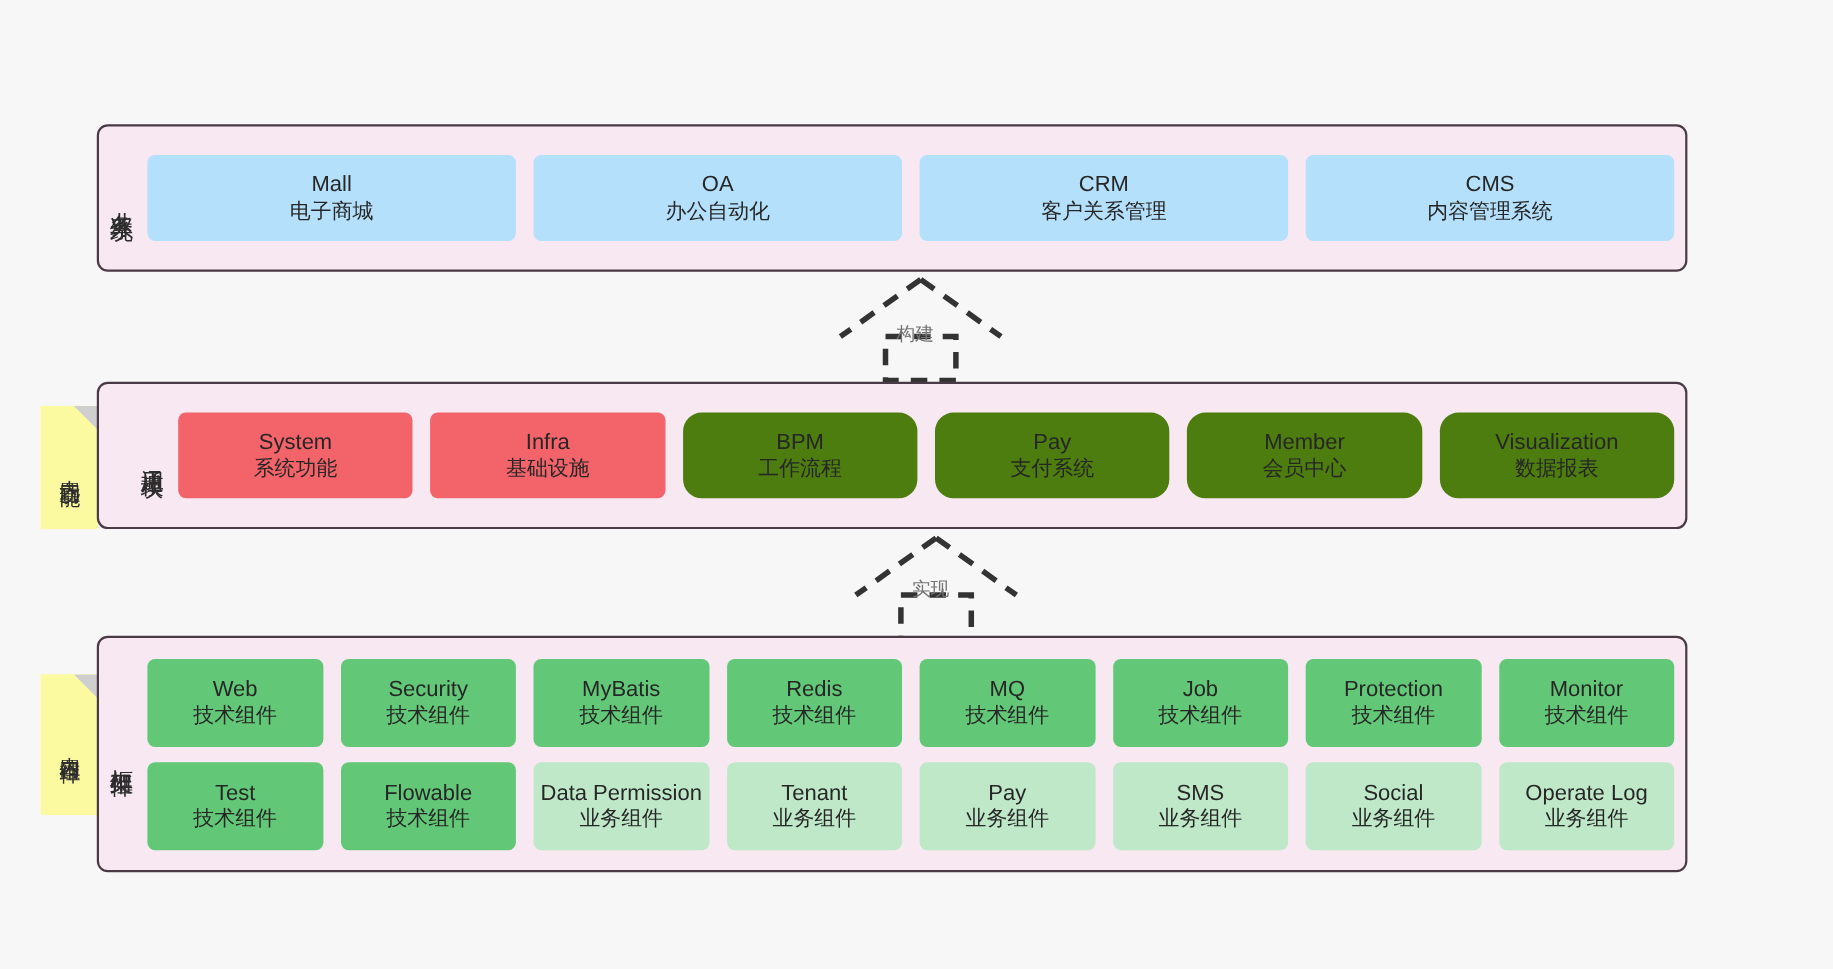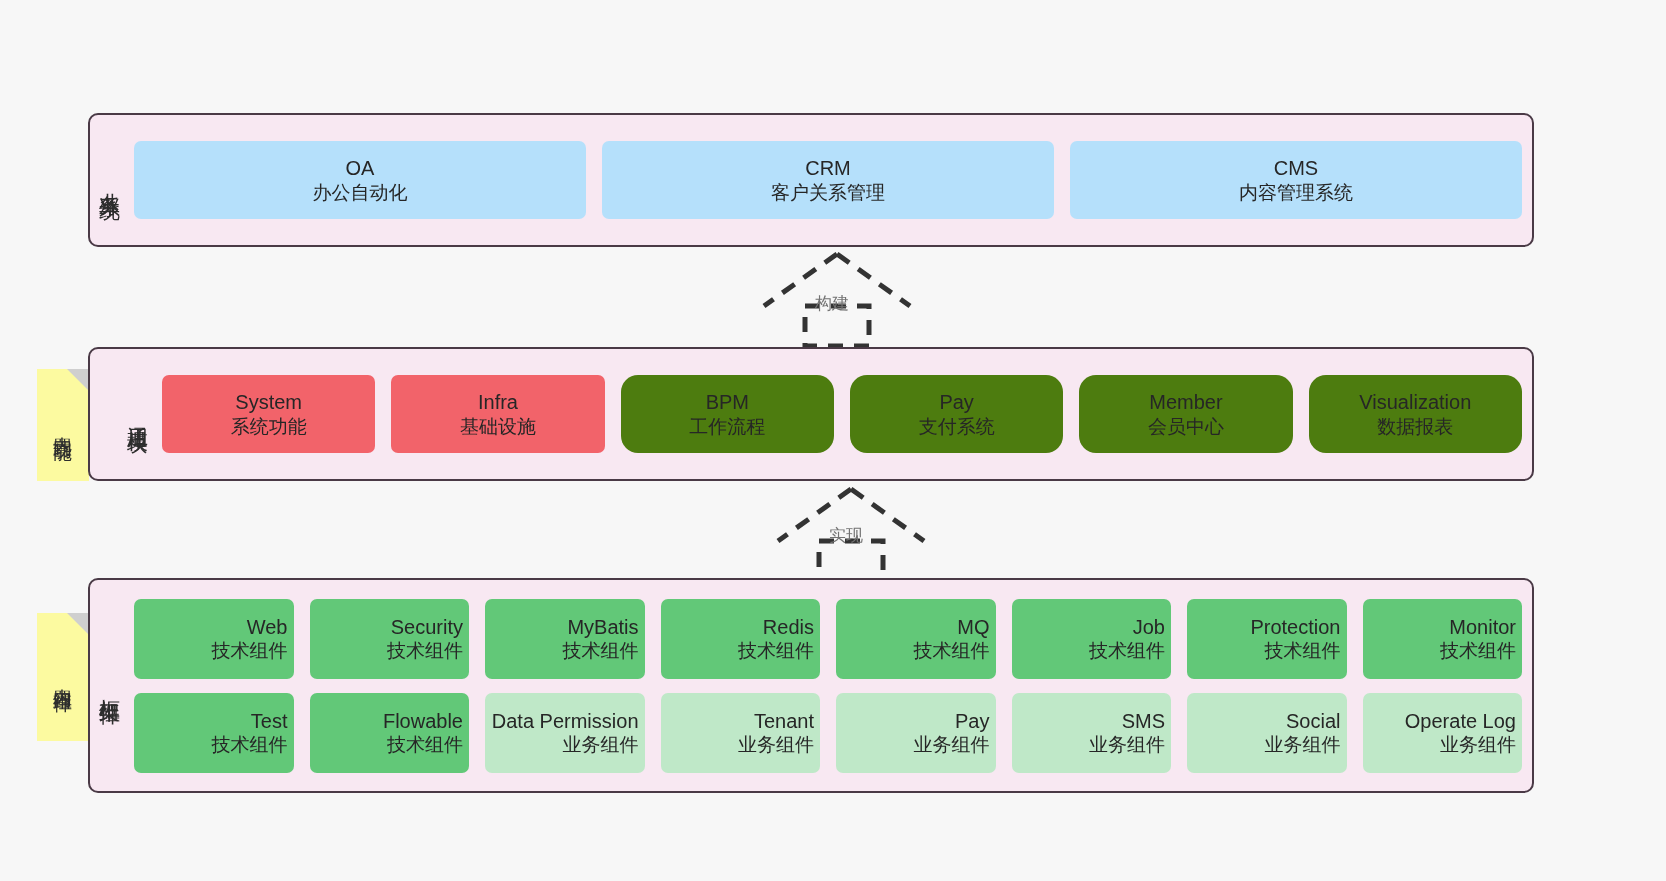--- a/index.html
+++ b/index.html
@@ -84,21 +84,21 @@
   .c-green       { background: #62c878; }
   .c-lightgreen  { background: #bfe8c8; }
 
   
   #layer-business  { left: 88px;  top: 113px; width: 1446px; height: 134px; }
   #layer-module    { left: 88px;  top: 347px; width: 1446px; height: 134px; padding-left: 28px; }
   #layer-framework { left: 88px;  top: 578px; width: 1446px; height: 215px; }
 
   #layer-business  .card,
   #layer-module    .card { height: 78px; }
-  #layer-framework .card { height: 80px; align-items: flex-end; }
+  #layer-framework .card { height: 80px; }
 
   
   .sticky {
     position: absolute;
     box-sizing: border-box;
     background: #fcfaa0;
     display: flex;
     align-items: center;
     justify-content: center;
     font-size: 19px;
@@ -141,20 +141,24 @@
 </head>
 <body>
 
 <div class="canvas">
 
   <div class="layer" id="layer-business">
     <div class="layer-title">业务系统</div>
     <div class="layer-body">
       <div class="card-row">
         <div class="card c-blue">
+          <div class="t1">Mall</div>
+          <div class="t2">电子商城</div>
+        </div>
+        <div class="card c-blue">
           <div class="t1">OA</div>
           <div class="t2">办公自动化</div>
         </div>
         <div class="card c-blue">
           <div class="t1">CRM</div>
           <div class="t2">客户关系管理</div>
         </div>
         <div class="card c-blue">
           <div class="t1">CMS</div>
           <div class="t2">内容管理系统</div>

